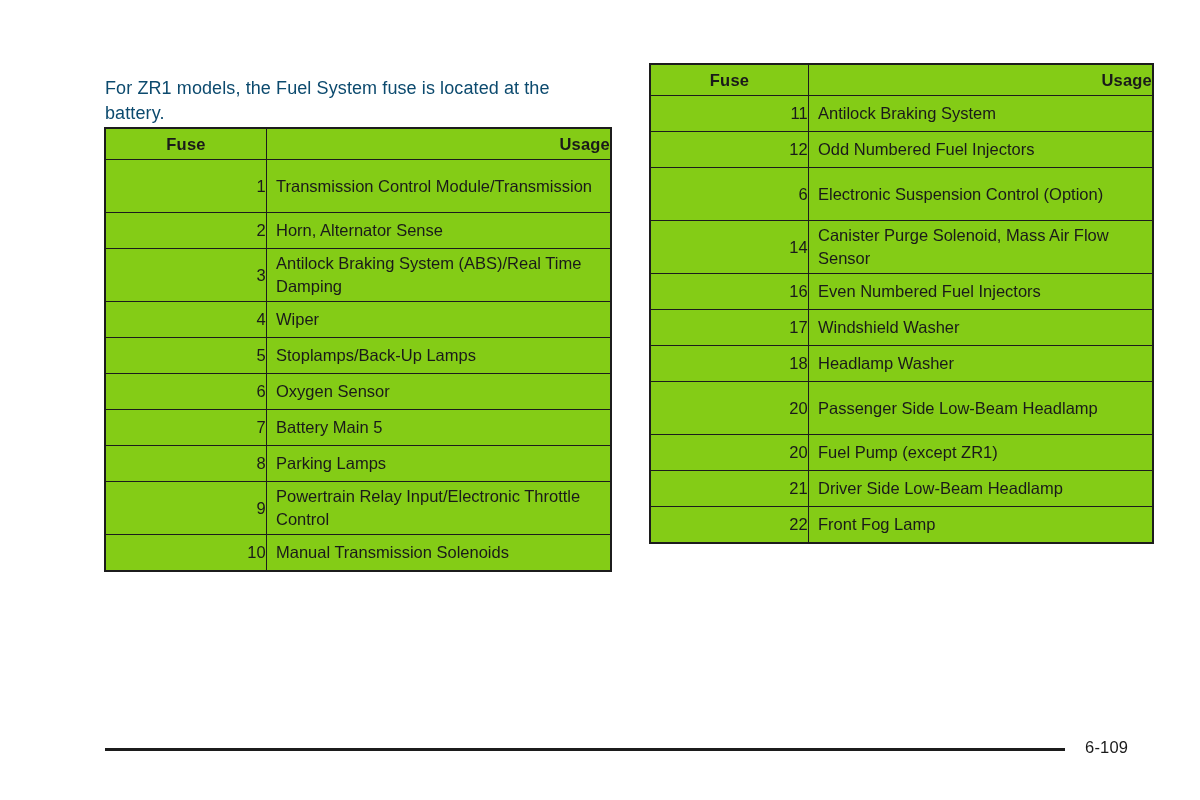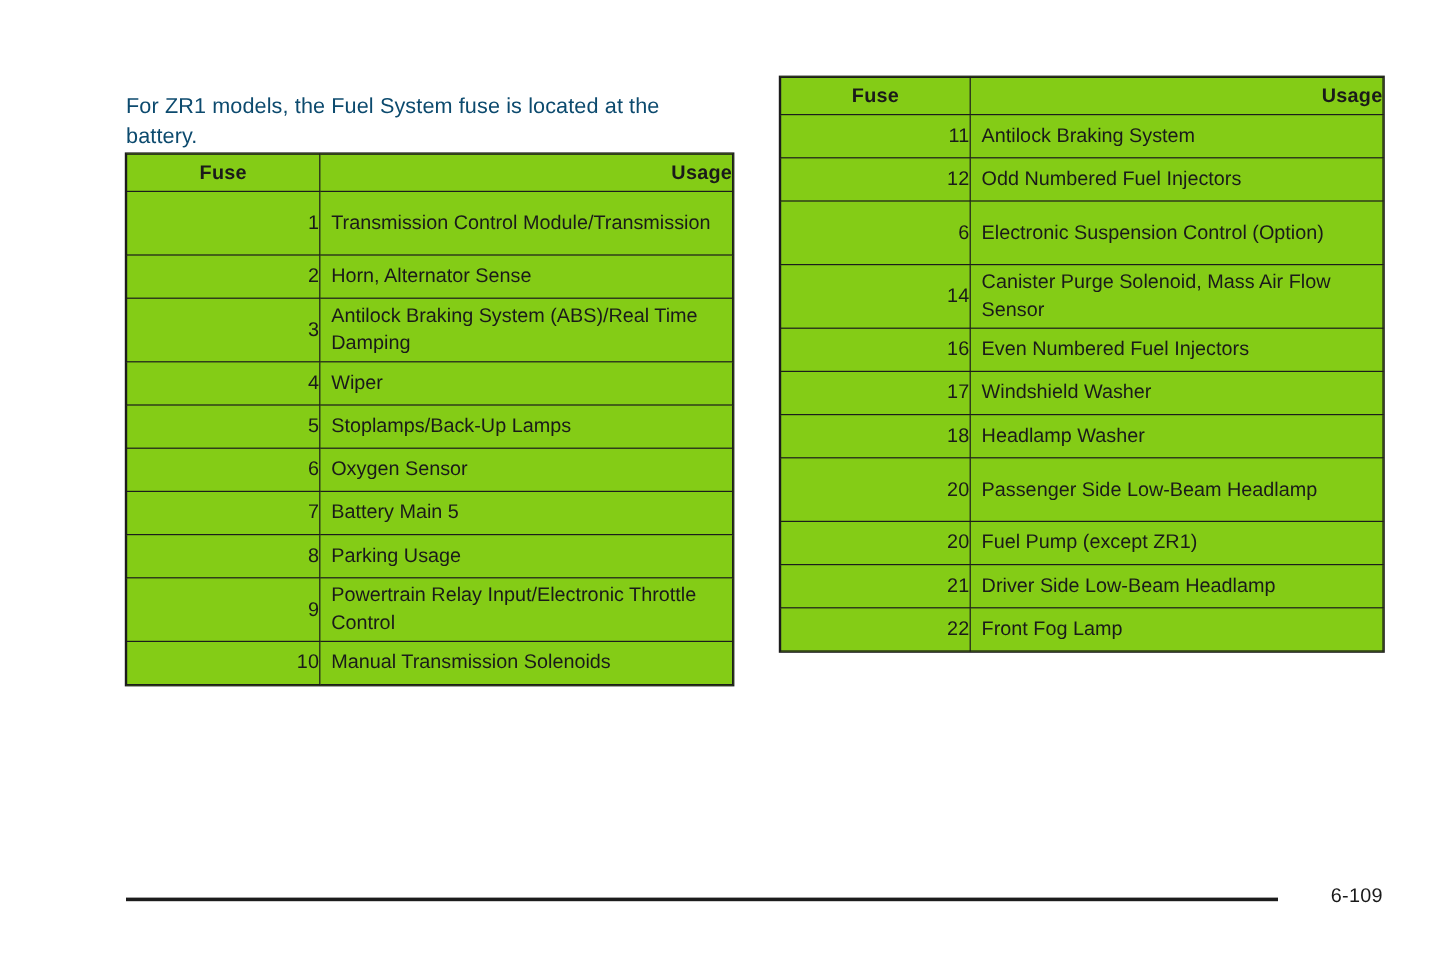--- a/index.html
+++ b/index.html
@@ -101,21 +101,20 @@
     height: 3px;
     background: #1c1c1c;
   }
   .footer-page {
     position: absolute;
     left: 1085px;
     top: 738px;
     font-size: 16.5px;
     color: #1a1a1a;
     letter-spacing: 0.2px;
-    margin-left: 24px;
   }
 </style>
 </head>
 <body>
 
 <div class="page">
 
   <p class="intro">For ZR1 models, the Fuel System fuse is located at the battery.</p>
 
   <table class="fuse-table left">
@@ -153,21 +152,21 @@
         <tr class="r1">
           <td class="num">6</td>
           <td class="usage">Oxygen Sensor</td>
         </tr>
         <tr class="r1">
           <td class="num">7</td>
           <td class="usage">Battery Main 5</td>
         </tr>
         <tr class="r1">
           <td class="num">8</td>
-          <td class="usage">Parking Usage</td>
+          <td class="usage">Parking Lamps</td>
         </tr>
         <tr class="r2">
           <td class="num">9</td>
           <td class="usage">Powertrain Relay Input/Electronic Throttle Control</td>
         </tr>
         <tr class="r1">
           <td class="num">10</td>
           <td class="usage">Manual Transmission Solenoids</td>
         </tr>
       </tbody>

